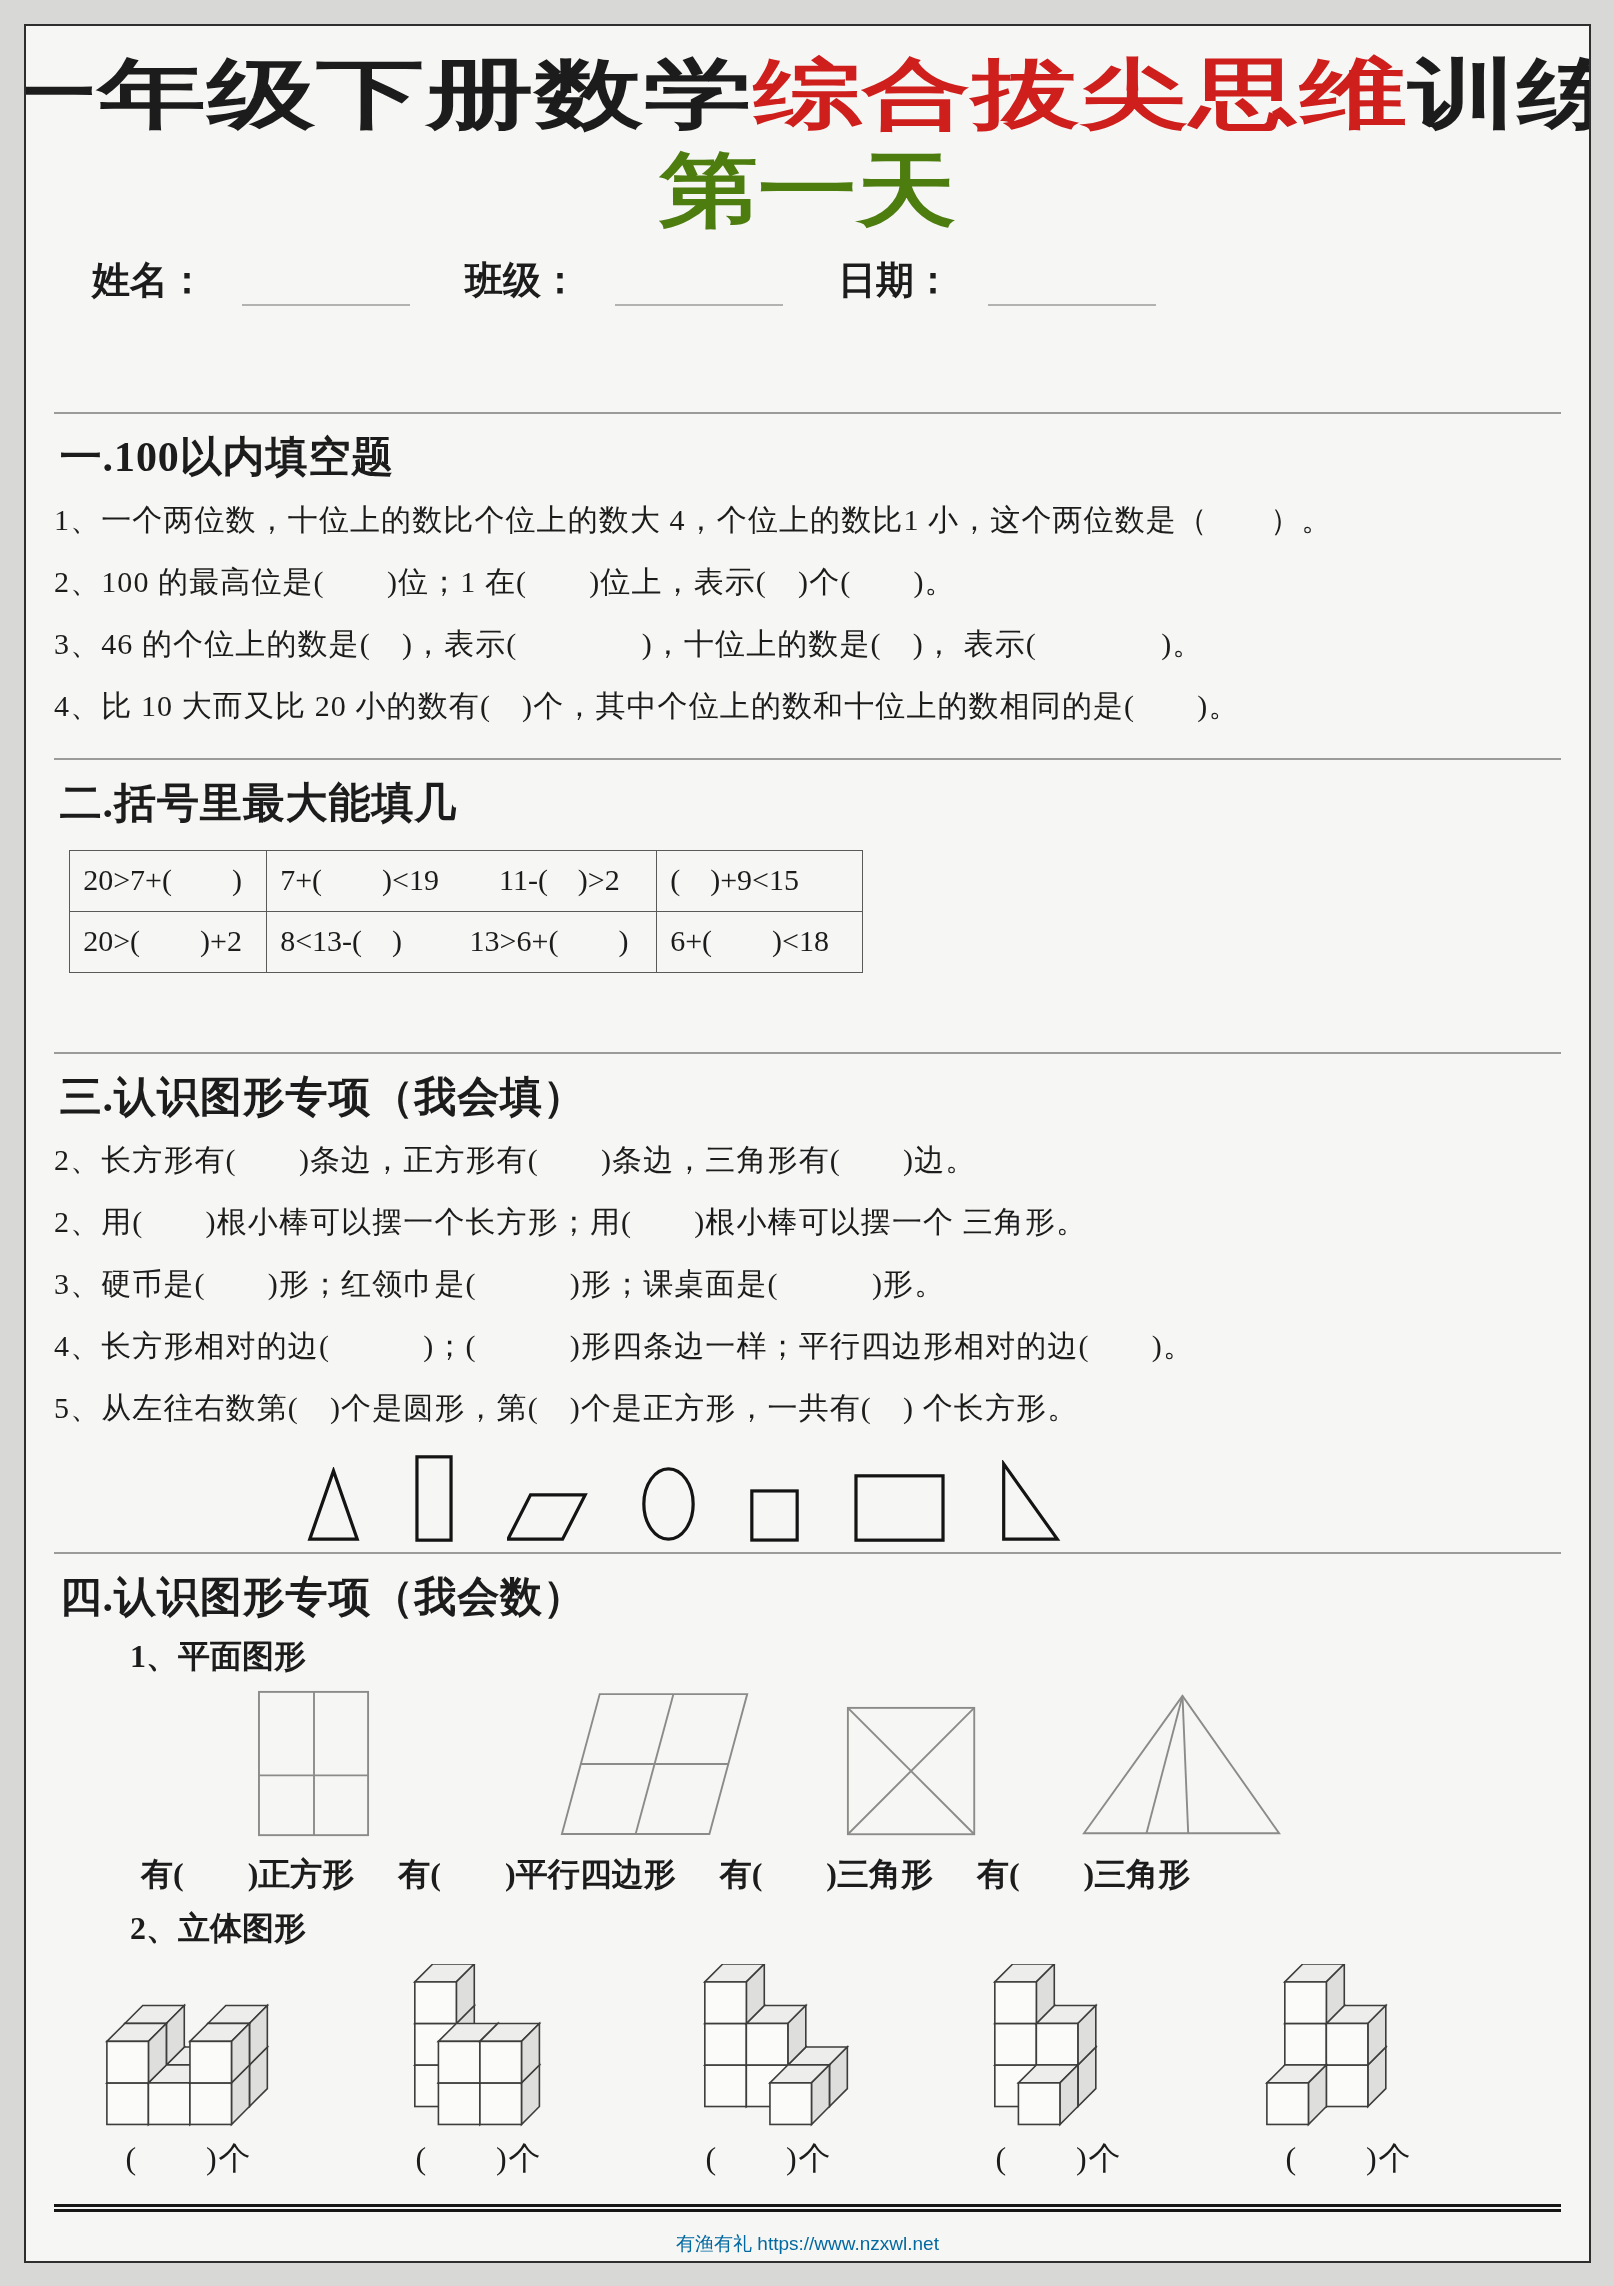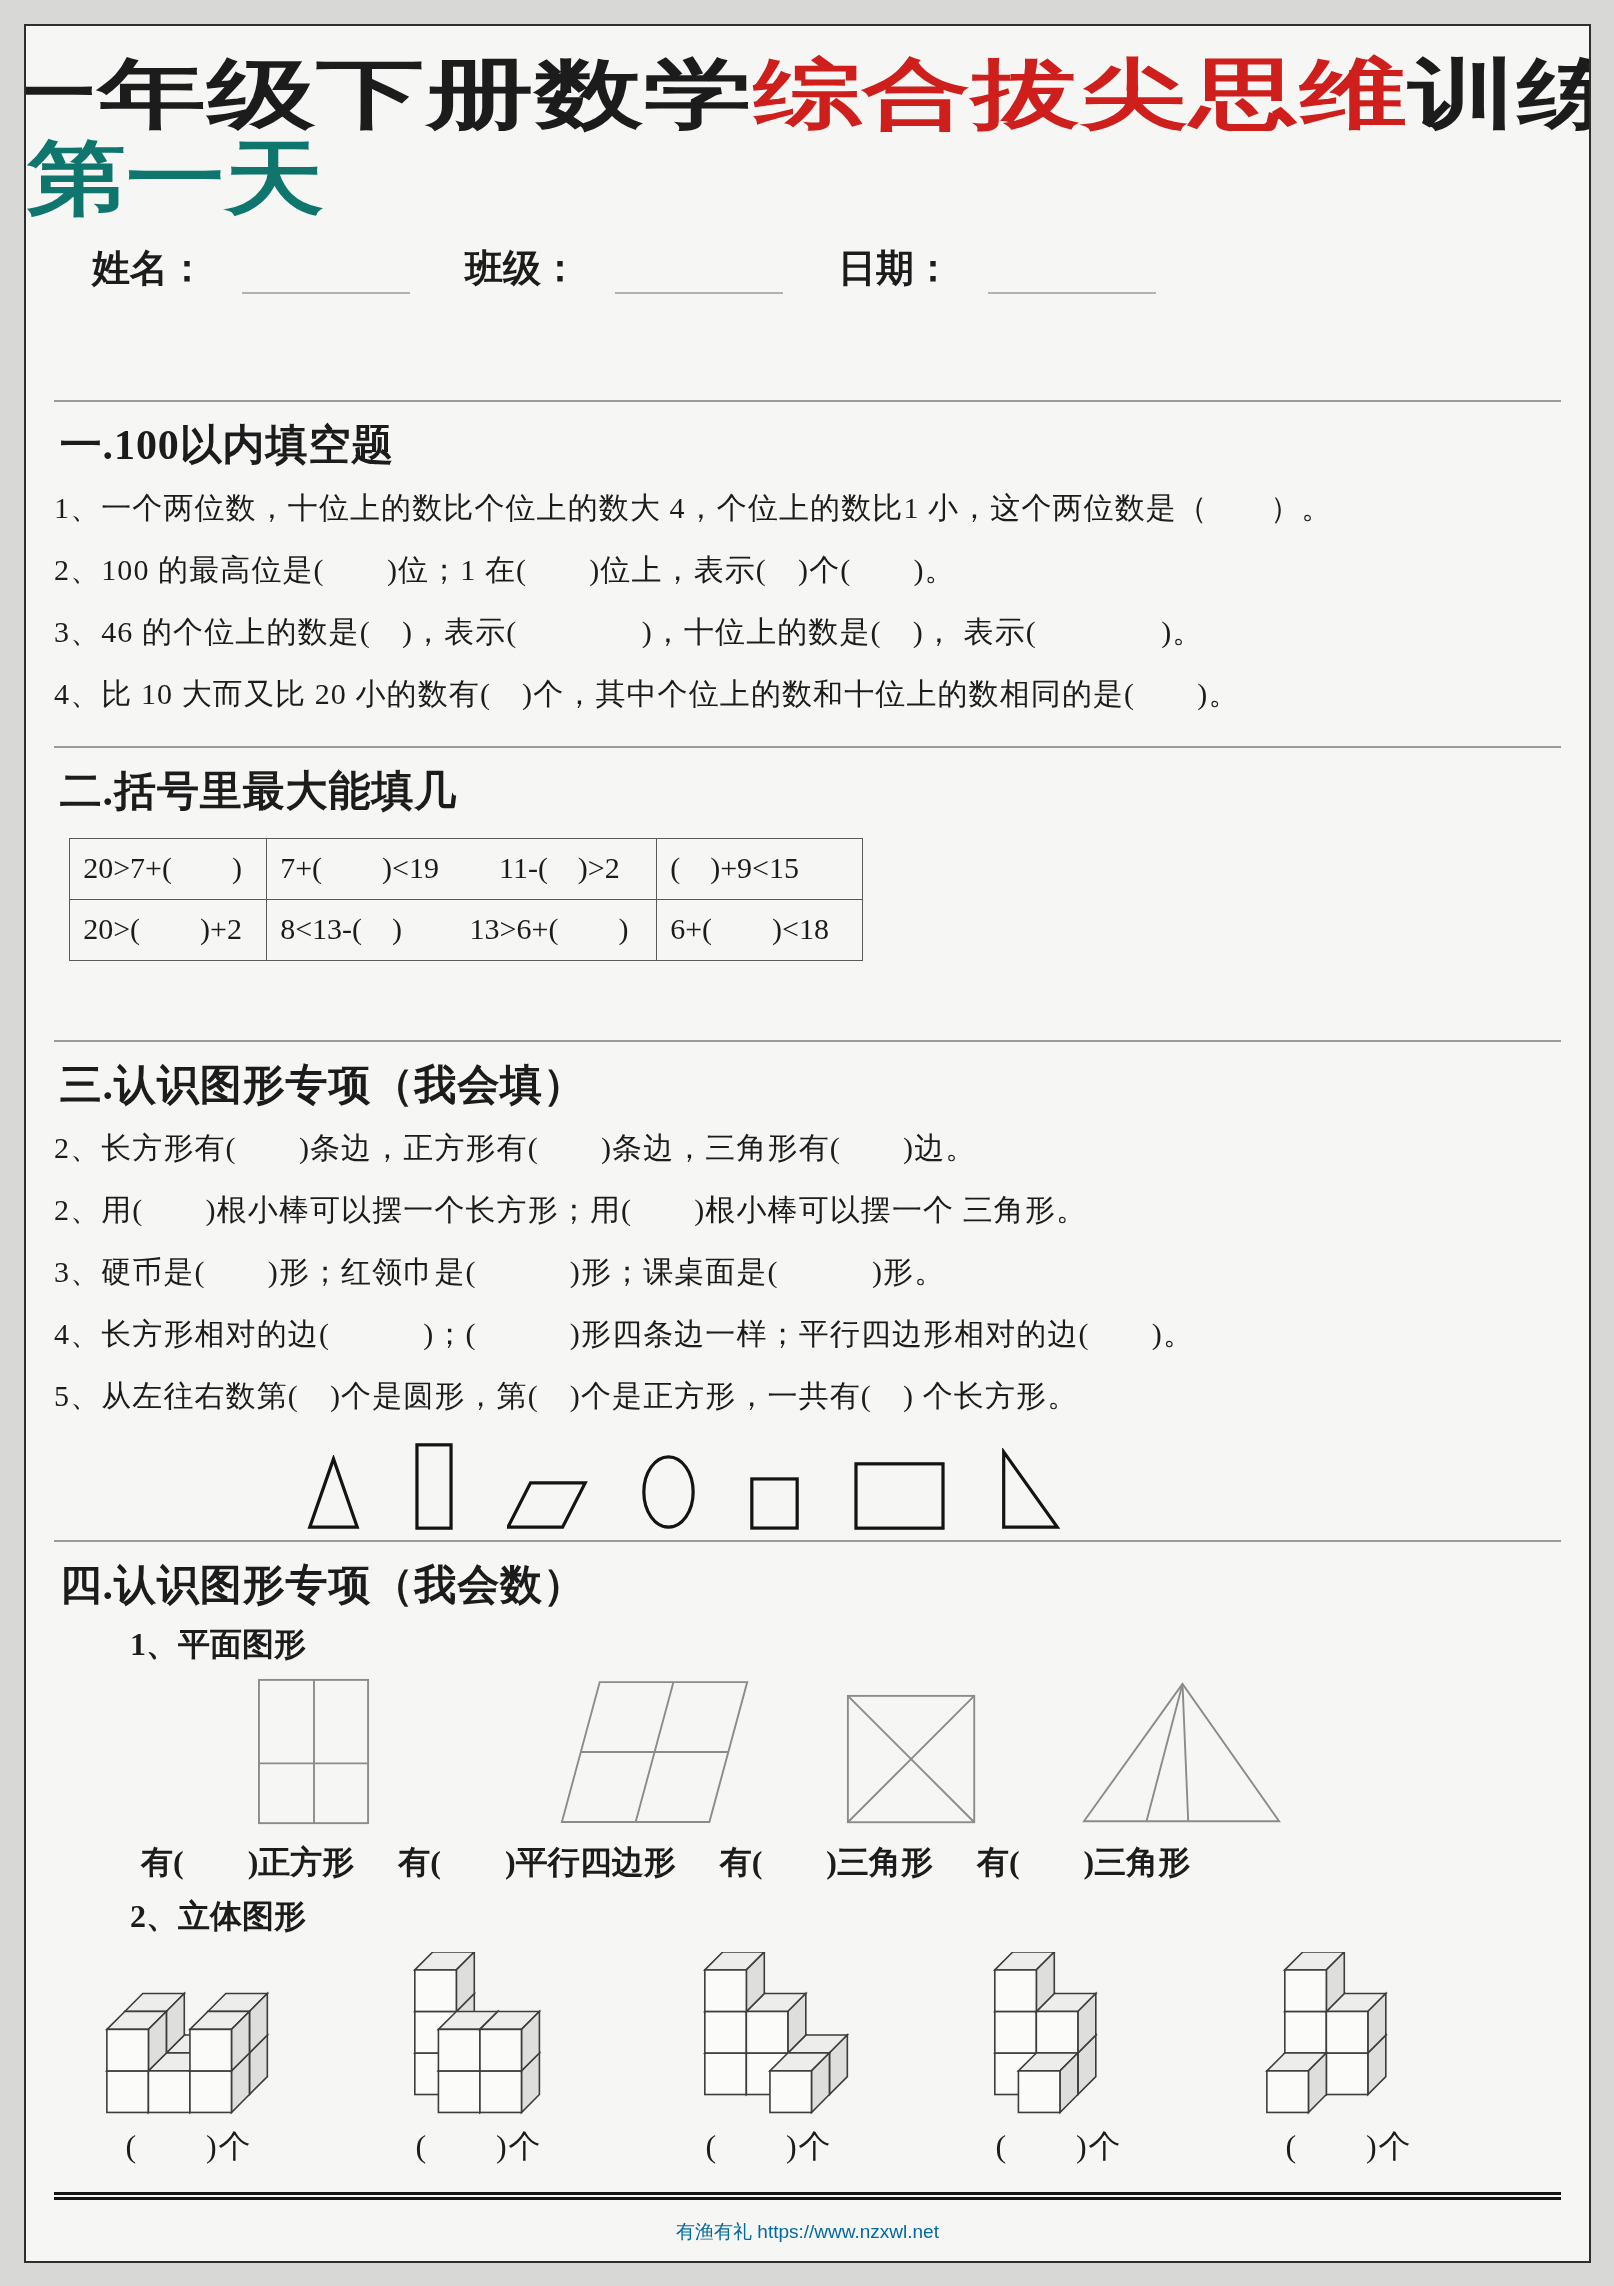--- a/index.html
+++ b/index.html
@@ -17,22 +17,22 @@
     background:#f6f6f4;
     border:2.8px solid #2e2e2e;
     padding:4px 28px;
     overflow:hidden;
   }
   
   .title-row { text-align:center; margin-top:24.6px; white-space:nowrap; line-height:1.02;
     font-family:"Liberation Sans", sans-serif; font-weight:900; font-size:76px; }
   .title-scale { display:inline-block; transform:scaleX(1.42); transform-origin:50% 50%; letter-spacing:0.9px; }
   .title-red { color:#ce1f1d; }
-  .subtitle-row { text-align:left; margin-top:7px; line-height:0.98; white-space:nowrap;
-    font-family:"Liberation Sans", sans-serif; font-weight:900; font-size:81px; color:#0f766e; }
+  .subtitle-row { text-align:center; margin-top:19px; line-height:0.98; white-space:nowrap;
+    font-family:"Liberation Sans", sans-serif; font-weight:900; font-size:81px; color:#4d7c0f; }
   .subtitle-scale { display:inline-block; transform:scaleX(1.22); transform-origin:50% 50%; }
   
   .info-row { display:flex; margin:24.6px 0 0 38px; font-size:38px; font-weight:bold; align-items:flex-end; }
   .info-group { display:flex; align-items:flex-end; margin-right:55px;gap:36px; }
   .info-blank { display:inline-block; width:168px; height:42px; border-bottom:2.8px solid #b2b2b0; }
   
   .rule { border-top:2.8px solid #9b9b99; height:0; }
   .rule1 { margin-top:106px; }
   .rule2 { margin-top:21px; }
   .rule3 { margin-top:79px; }

